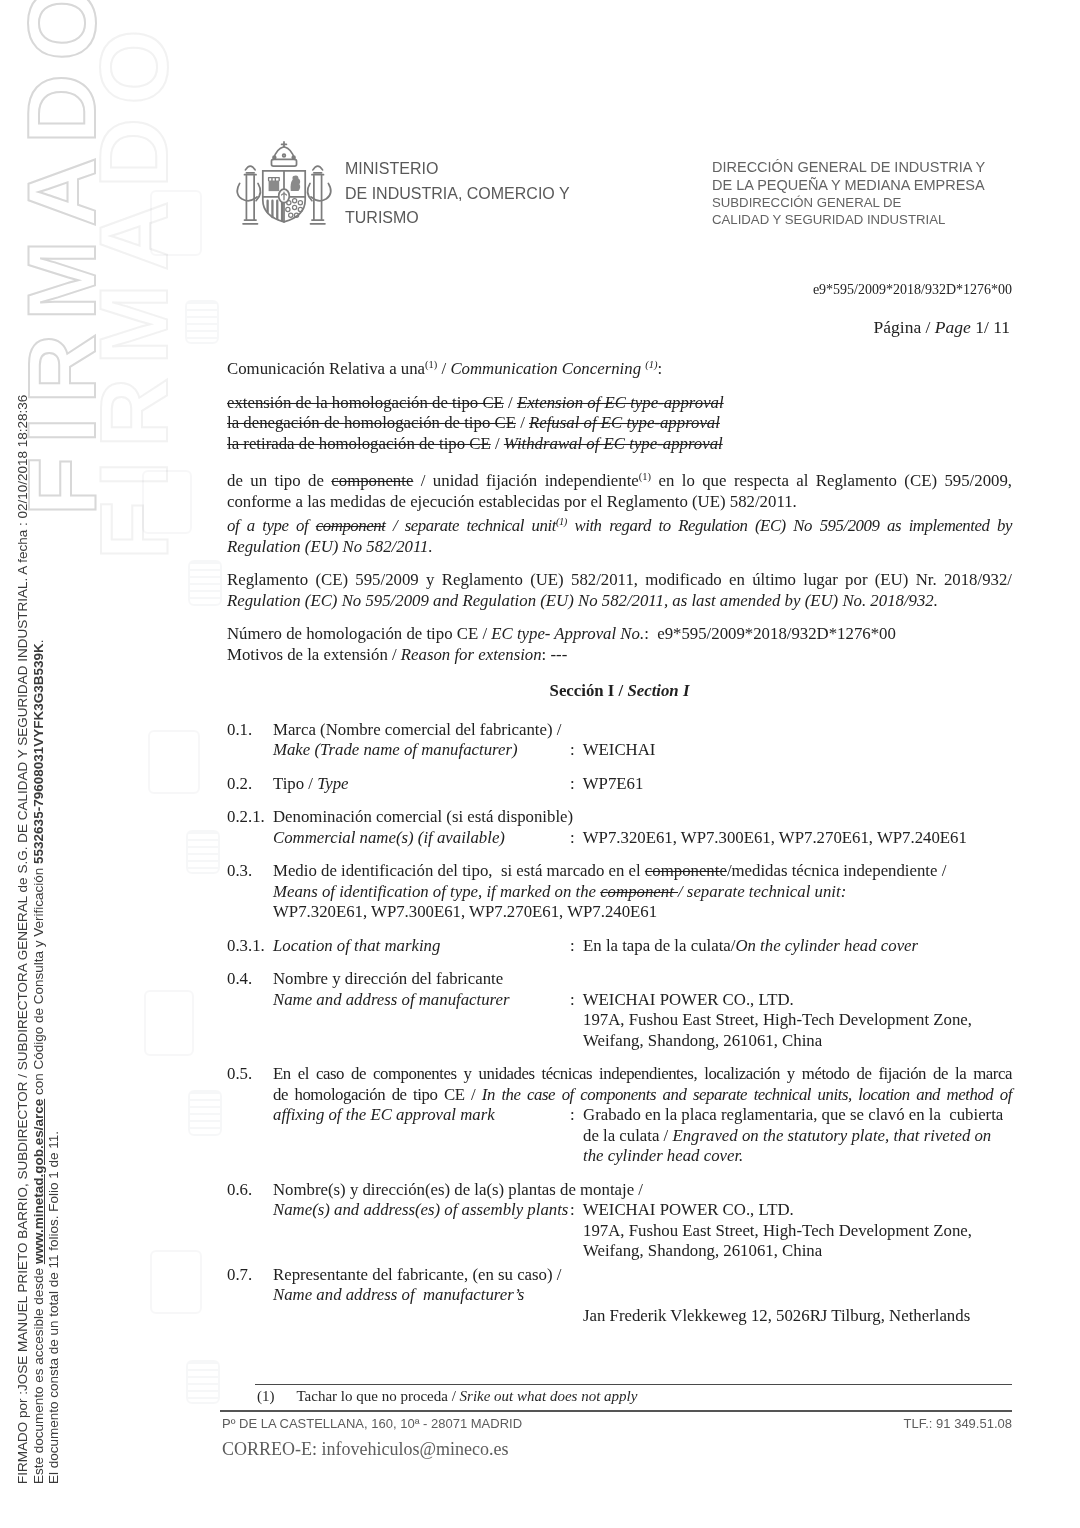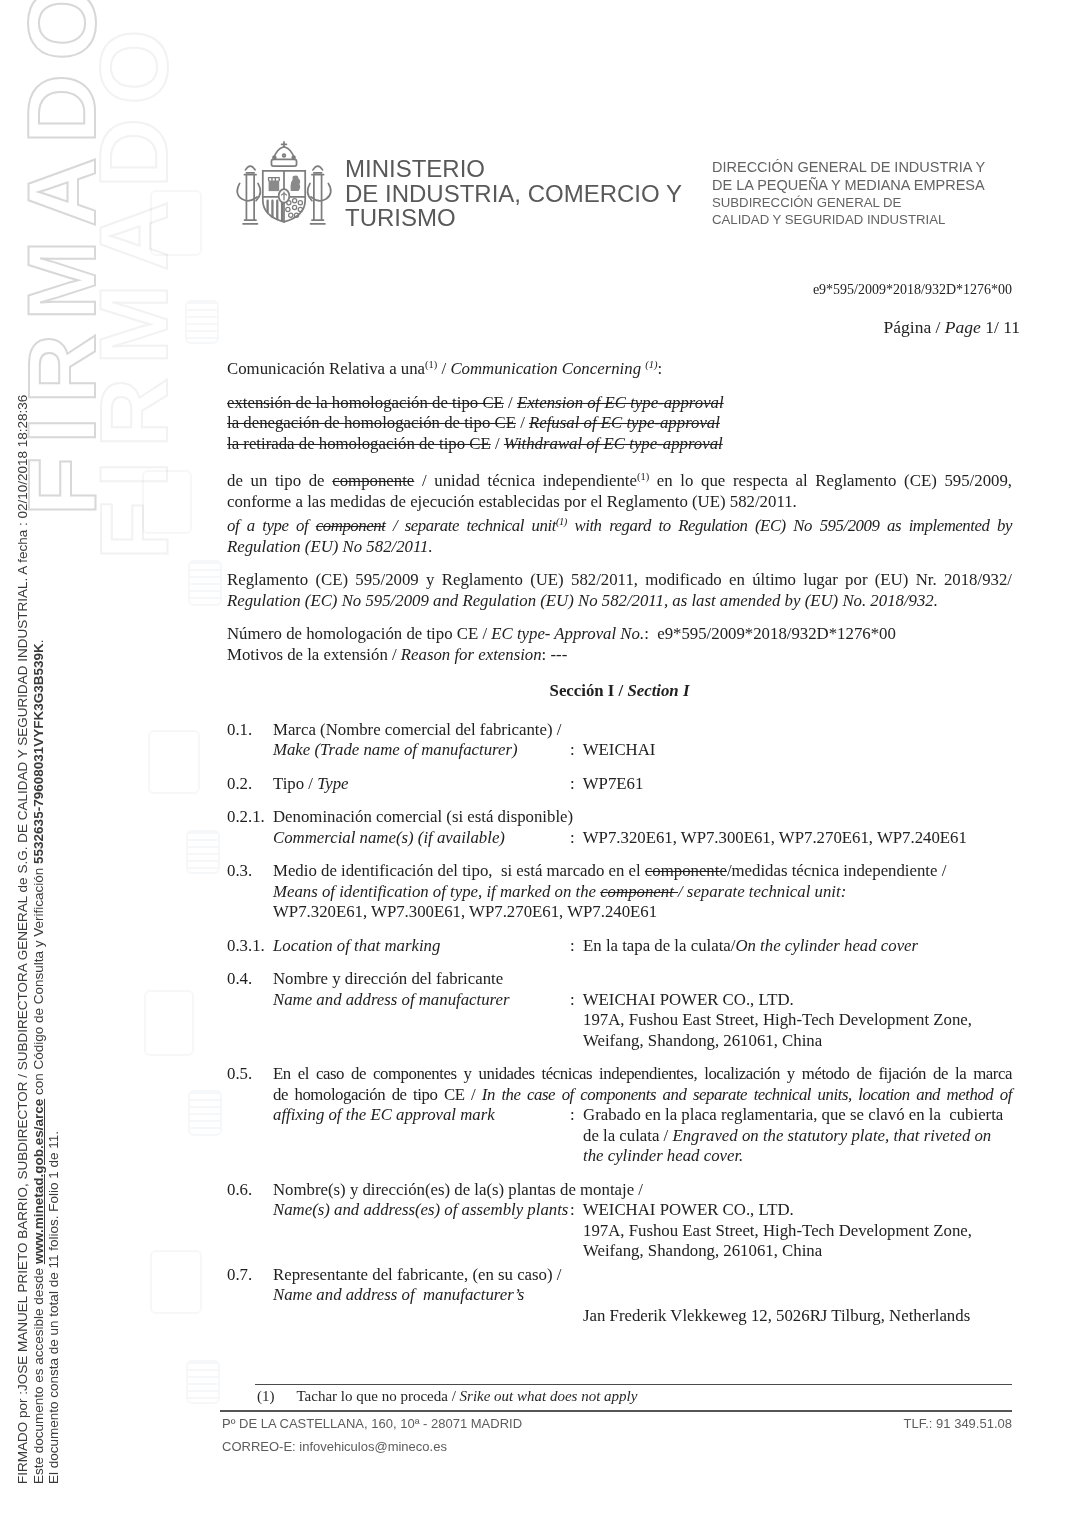--- a/index.html
+++ b/index.html
@@ -16,27 +16,27 @@
        font-family:"Liberation Sans", sans-serif;font-size:13.5px;line-height:15.6px;color:#3a3a3a;white-space:nowrap;}
   .sig .b{font-weight:bold}.sig .u{text-decoration:underline}
 
   
   .stamp{position:absolute;border:2px solid #6b7280;border-radius:6px;opacity:.055;}
   .stamp.lines{background:repeating-linear-gradient(#6b7280 0 2px,transparent 2px 7px);opacity:.05;}
 
   
   .logo{position:absolute;left:231px;top:141px;}
   .ministry{position:absolute;left:345px;top:157px;font-family:"Liberation Sans", sans-serif;
-            font-size:24px;line-height:24.5px;color:#595959;}
+            font-size:16px;line-height:24.5px;color:#595959;}
   .dept{position:absolute;left:712px;top:158px;font-family:"Liberation Sans", sans-serif;color:#636363;}
   .dept .dg{font-size:14.5px;line-height:18px;}
   .dept .sg{font-size:13.2px;line-height:17px;}
 
   .approval{position:absolute;right:68px;top:282px;font-size:14px;}
-  .pagelabel{position:absolute;right:60px;top:317px;font-size:17.5px;}
+  .pagelabel{position:absolute;right:70px;top:317px;font-size:17.5px;}
 
   
   .content{position:absolute;left:227px;top:355px;width:785px;font-size:16.8px;line-height:20.5px;}
   .block{margin-bottom:13px;}
   .line{min-height:20.5px;}
   .jline{text-align:justify;text-align-last:justify;}
   .i{font-style:italic}.b{font-weight:bold}.s{text-decoration:line-through;text-decoration-thickness:1px;}
   .u{text-decoration:underline}
   .sup{font-size:10.5px;vertical-align:6px;}
   .cond{letter-spacing:-0.45px;}
@@ -50,22 +50,22 @@
   .val.ind{padding-left:13px;}
   .r-full{min-height:20.5px;}
 
   
   .fn-rule{position:absolute;left:255px;top:1384px;width:757px;height:0;border-top:1.5px solid #4a4a4a;}
   .footnote{position:absolute;left:257px;top:1388px;font-size:15px;color:#262626;}
   .footnote .t{margin-left:22px;}
   .full-rule{position:absolute;left:220px;top:1410px;width:792px;height:0;border-top:2px solid #555;}
   .foot1{position:absolute;left:222px;top:1416px;width:790px;display:flex;justify-content:space-between;
          font-family:"Liberation Sans", sans-serif;font-size:13px;color:#5c5c5c;}
-  .foot2{position:absolute;left:222px;top:1439px;font-family:Liberation Sans, sans-serif;
-         font-size:13px;color:#5c5c5c;}
+  .foot2{position:absolute;left:222px;top:1439px;font-family:Liberation Serif, serif;
+         font-size:18px;color:#5c5c5c;}
 </style>
 </head>
 <body>
 
 <div class="page">
 
   <div class="wm main">FIRMADO</div>
   <div class="wm ghost">FIRMADO</div>
 
   <div class="sig">
@@ -157,21 +157,21 @@
     <div id="blocks">
         <div class="block">
           <div class="line"><span>Comunicación Relativa a una</span><span class="sup">(1)</span><span> / </span><span class="i">Communication Concerning </span><span class="i sup">(1)</span><span>:</span></div>
         </div>
         <div class="block">
           <div class="line"><span class="s">extensión de la homologación de tipo CE</span><span> / </span><span class="i s">Extension of EC type-approval</span></div>
           <div class="line"><span class="s">la denegación de homologación de tipo CE</span><span> / </span><span class="i s">Refusal of EC type-approval</span></div>
           <div class="line"><span class="s">la retirada de homologación de tipo CE</span><span> / </span><span class="i s">Withdrawal of EC type-approval</span></div>
         </div>
         <div class="block">
-          <div class="line jline"><span>de un tipo de </span><span class="s">componente</span><span> / unidad técnica independiente</span><span class="sup">(1)</span><span> en lo que respecta al Reglamento (CE) 595/2009,</span></div>
+          <div class="line jline"><span>de un tipo de </span><span class="s">componente</span><span> / unidad fijación independiente</span><span class="sup">(1)</span><span> en lo que respecta al Reglamento (CE) 595/2009,</span></div>
           <div class="line"><span>conforme a las medidas de ejecución establecidas por el Reglamento (UE) 582/2011.</span></div>
           <div class="line jline cond"><span class="i">of a type of </span><span class="i s">component</span><span class="i"> / separate technical unit</span><span class="i sup">(1)</span><span class="i"> with regard to Regulation (EC) No 595/2009 as implemented by</span></div>
           <div class="line"><span class="i">Regulation (EU) No 582/2011.</span></div>
         </div>
         <div class="block">
           <div class="line jline"><span>Reglamento (CE) 595/2009 y Reglamento (UE) 582/2011, modificado en último lugar por (EU) Nr. 2018/932/</span></div>
           <div class="line"><span class="i">Regulation (EC) No 595/2009 and Regulation (EU) No 582/2011, as last amended by (EU) No. 2018/932.</span></div>
         </div>
         <div class="block">
           <div class="line"><span>Número de homologación de tipo CE / </span><span class="i">EC type- Approval No.</span><span>:&nbsp; e9*595/2009*2018/932D*1276*00</span></div>

